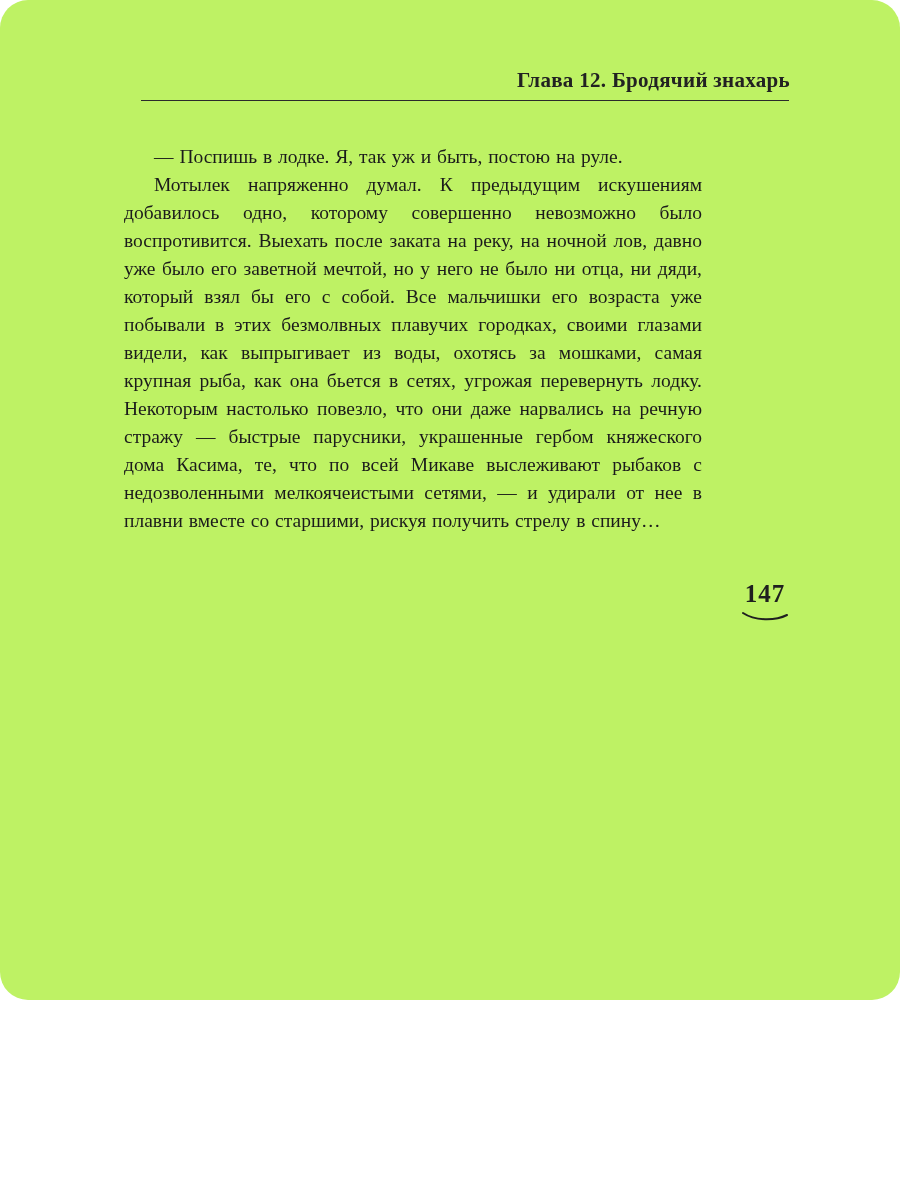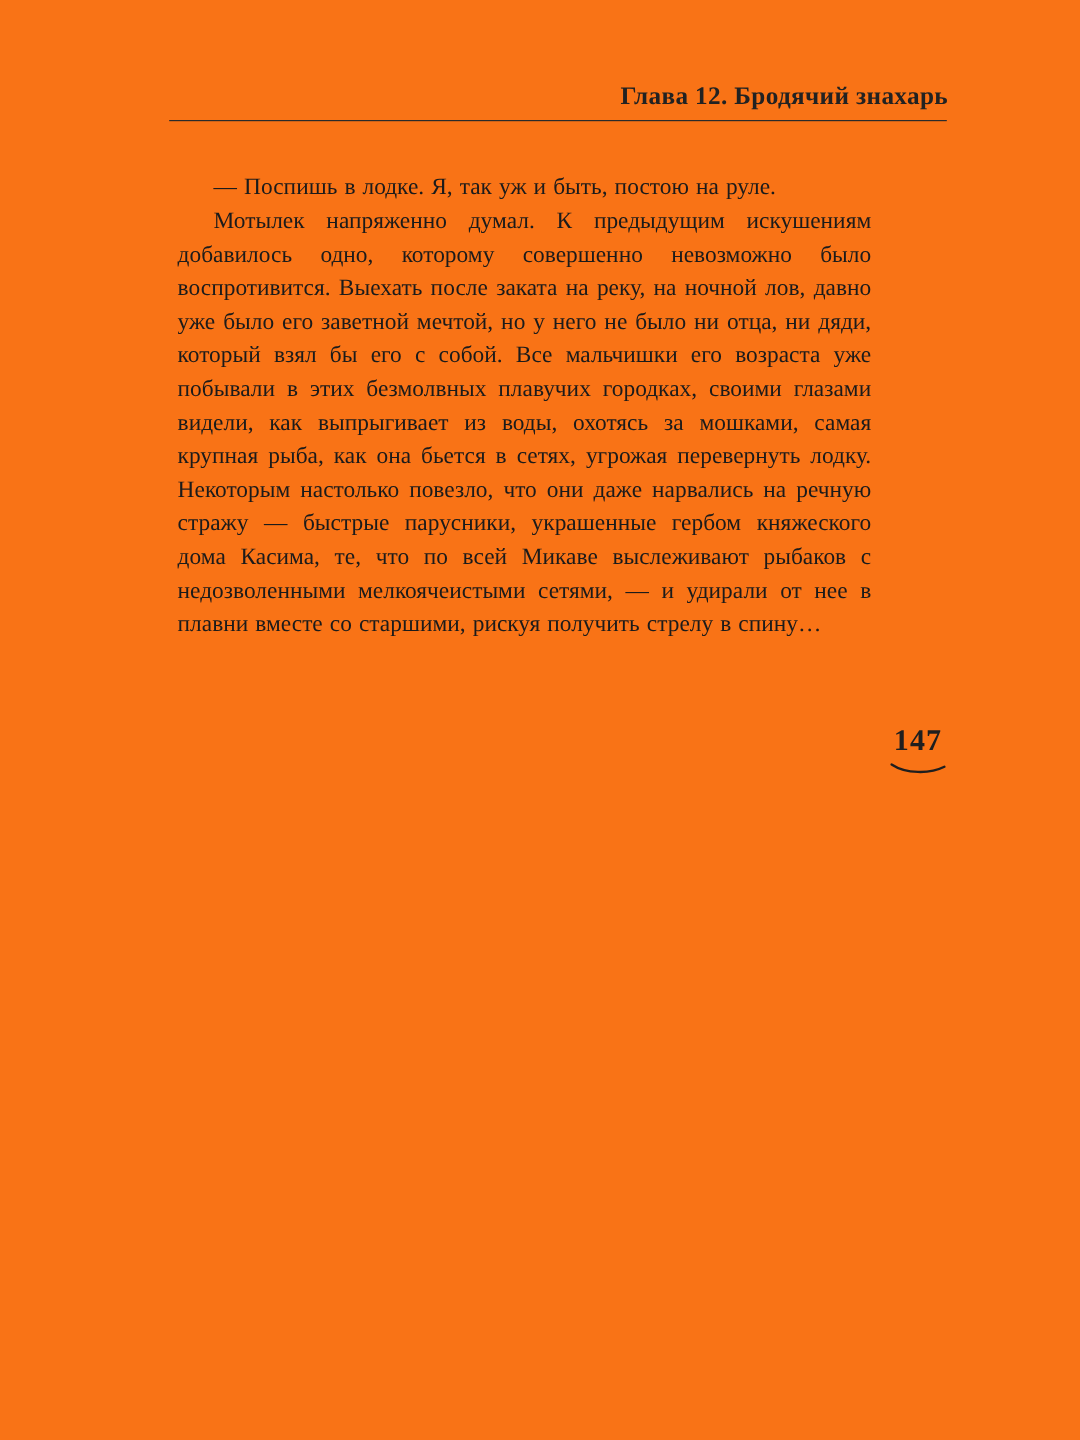--- a/index.html
+++ b/index.html
@@ -8,22 +8,23 @@
     width: 900px;
     height: 1200px;
     background: #ffffff;
     font-family: "Liberation Serif", "DejaVu Serif", serif;
     overflow: hidden;
   }
 
   .page {
     position: relative;
     width: 900px;
-    height: 1200px;
-    background: #f97316;
+    height: 1000px;
+    background: #bef264;
+    border-radius: 28px;
   }
 
   .chapter-header {
     position: absolute;
     top: 68px;
     left: 140px;
     width: 650px;
     text-align: right;
     font-size: 21px;
     font-weight: bold;
@@ -38,37 +39,37 @@
     left: 141px;
     width: 648px;
     height: 0;
     border: none;
     border-top: 1.5px solid #2b2b2b;
   }
 
   .text-column {
     position: absolute;
     top: 143px;
-    left: 148px;
+    left: 124px;
     width: 578px;
     color: #1b1b1b;
   }
 
   .text-column p {
     font-size: 19.5px;
     line-height: 28px;
     text-align: justify;
     text-indent: 30px;
     word-spacing: 1px;
     color: #1b1b1b;
   }
 
   .page-number-wrap {
     position: absolute;
-    top: 604px;
+    top: 580px;
     left: 735px;
     width: 60px;
     text-align: center;
   }
 
   .page-number {
     display: block;
     font-size: 25px;
     font-weight: bold;
     color: #1f1f1f;

